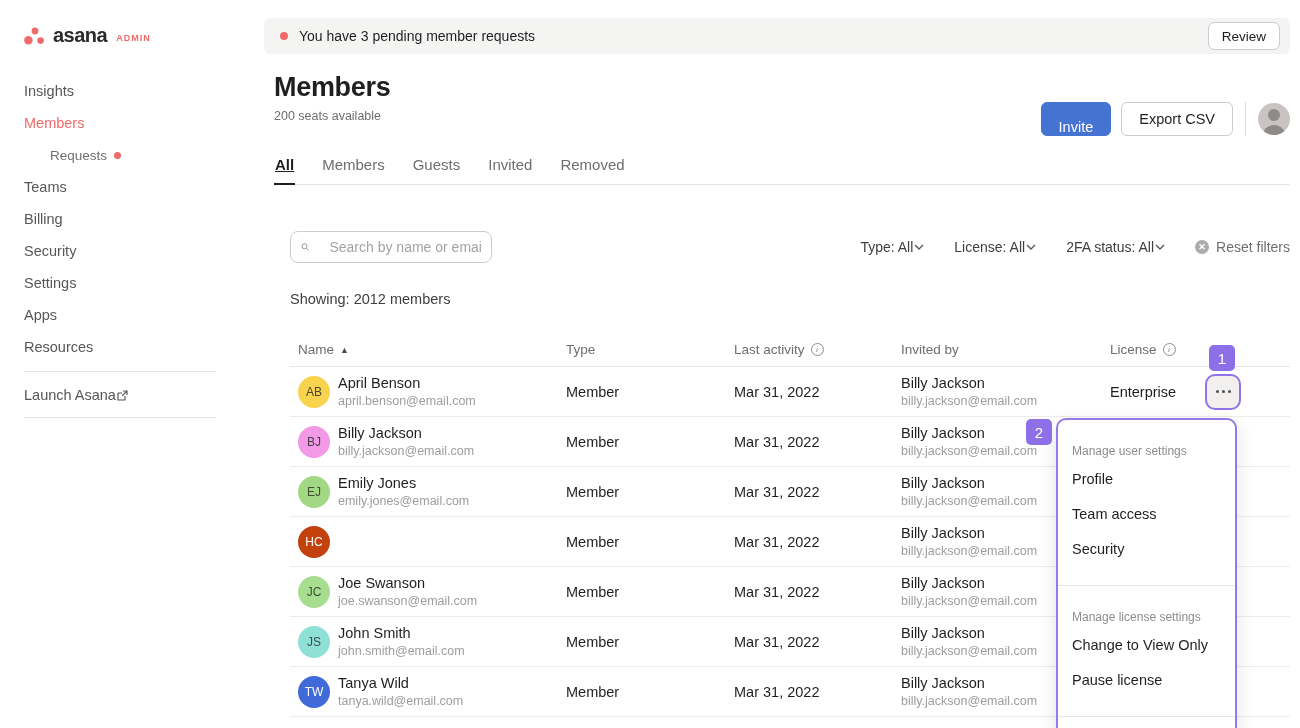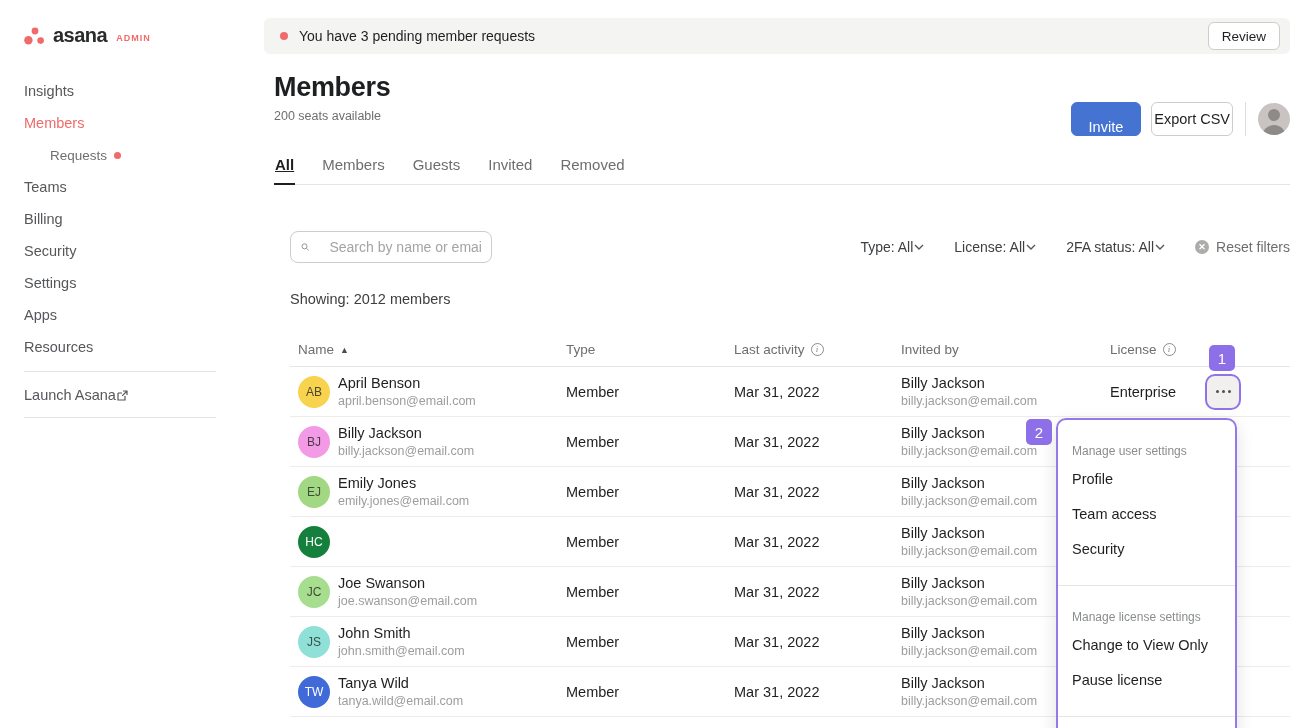--- a/index.html
+++ b/index.html
@@ -34,21 +34,21 @@
   .banner-dot { width:8px; height:8px; border-radius:50%; background:#f06a6a; margin-right:11px; }
   .banner-msg { font-size:14px; color:#1e1f21; }
   .review-btn { margin-left:auto; background:#fff; border:1px solid #cfccc9; border-radius:6px; height:28px; padding:0 13px; font-size:13.5px; color:#1e1f21; cursor:pointer; font-family:inherit; }
 
   .page-header { position:relative; margin:16px 0 0 10px; height:68px; }
   .page-title { font-size:27px; font-weight:600; letter-spacing:-0.3px; line-height:34px; }
   .page-sub { margin-top:5px; font-size:12.5px; color:#6d6e6f; }
   .header-actions { position:absolute; right:0; top:32px; display:flex; align-items:center; gap:10px; }
   .btn { height:34px; border-radius:6px; font-size:14.5px; font-family:inherit; cursor:pointer; }
   .btn-primary { background:#4573d2; color:#fff; border:1px solid #4573d2; padding:16px 17px; }
-  .btn-secondary { background:#fff; color:#1e1f21; border:1px solid #cfccc9; padding:0 2px; }
+  .btn-secondary { background:#fff; color:#1e1f21; border:1px solid #cfccc9; padding:0 17px; }
   .vsep { width:1px; height:34px; background:#dedddb; margin:0 2px; }
   .user-avatar { width:32px; height:32px; border-radius:50%; background:#c9c4c2; overflow:hidden; display:flex; align-items:flex-end; justify-content:center; cursor:pointer; }
 
   .tabs { display:flex; gap:26px; margin:12px 0 0 10px; border-bottom:1px solid #e7e5e4; }
   .tab { font-size:15px; color:#6d6e6f; padding:6px 1px 10px; border-bottom:2px solid transparent; margin-bottom:-1px; cursor:pointer; }
   .tab.active { color:#1e1f21; font-weight:700; border-bottom-color:#1e1f21;text-decoration:underline; }
 
   .toolbar { margin:46px 0 0 26px; display:flex; align-items:center; }
   .search { width:202px; height:32px; border:1px solid #cfccc9; border-radius:8px; display:flex; align-items:center; padding:0 10px; gap:20px; background:#fff; }
   .search input { border:0; outline:0; padding:0; width:100%; font-size:14px; font-family:inherit; color:#1e1f21; background:transparent; }
@@ -300,21 +300,21 @@
         <div class="col-invited">
           <div class="p-name">Billy Jackson</div>
           <div class="p-email">billy.jackson@email.com</div>
         </div>
         <div class="col-license cell-plain"></div>
         <div class="col-actions"></div>
       </div>
 
       <div class="row">
         <div class="col-name cell-name">
-          <span class="avatar" style="background:#15803d;color:#ffffff">HC</span>
+          <span class="avatar" style="background:#c2410c;color:#ffffff">HC</span>
         </div>
         <div class="col-type cell-plain">Member</div>
         <div class="col-activity cell-plain">Mar 31, 2022</div>
         <div class="col-invited">
           <div class="p-name">Billy Jackson</div>
           <div class="p-email">billy.jackson@email.com</div>
         </div>
         <div class="col-license cell-plain"></div>
         <div class="col-actions"></div>
       </div>

